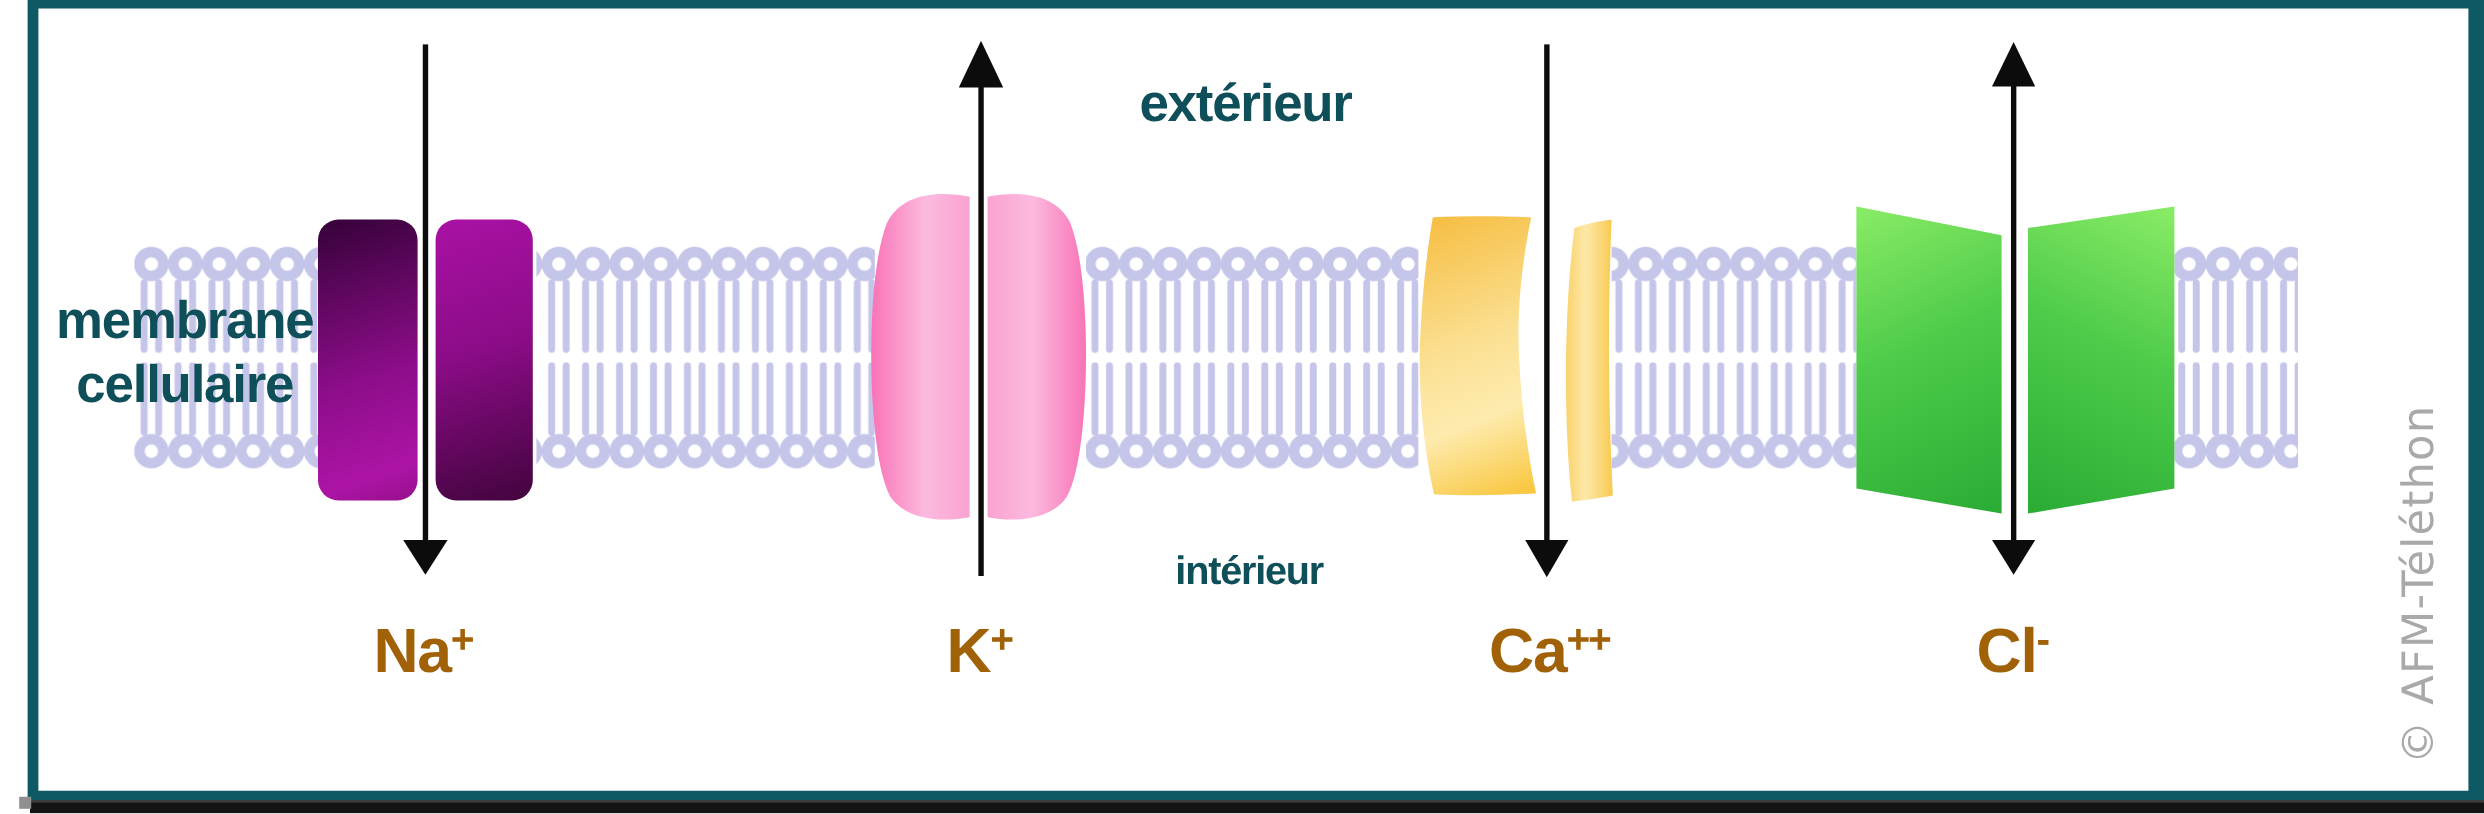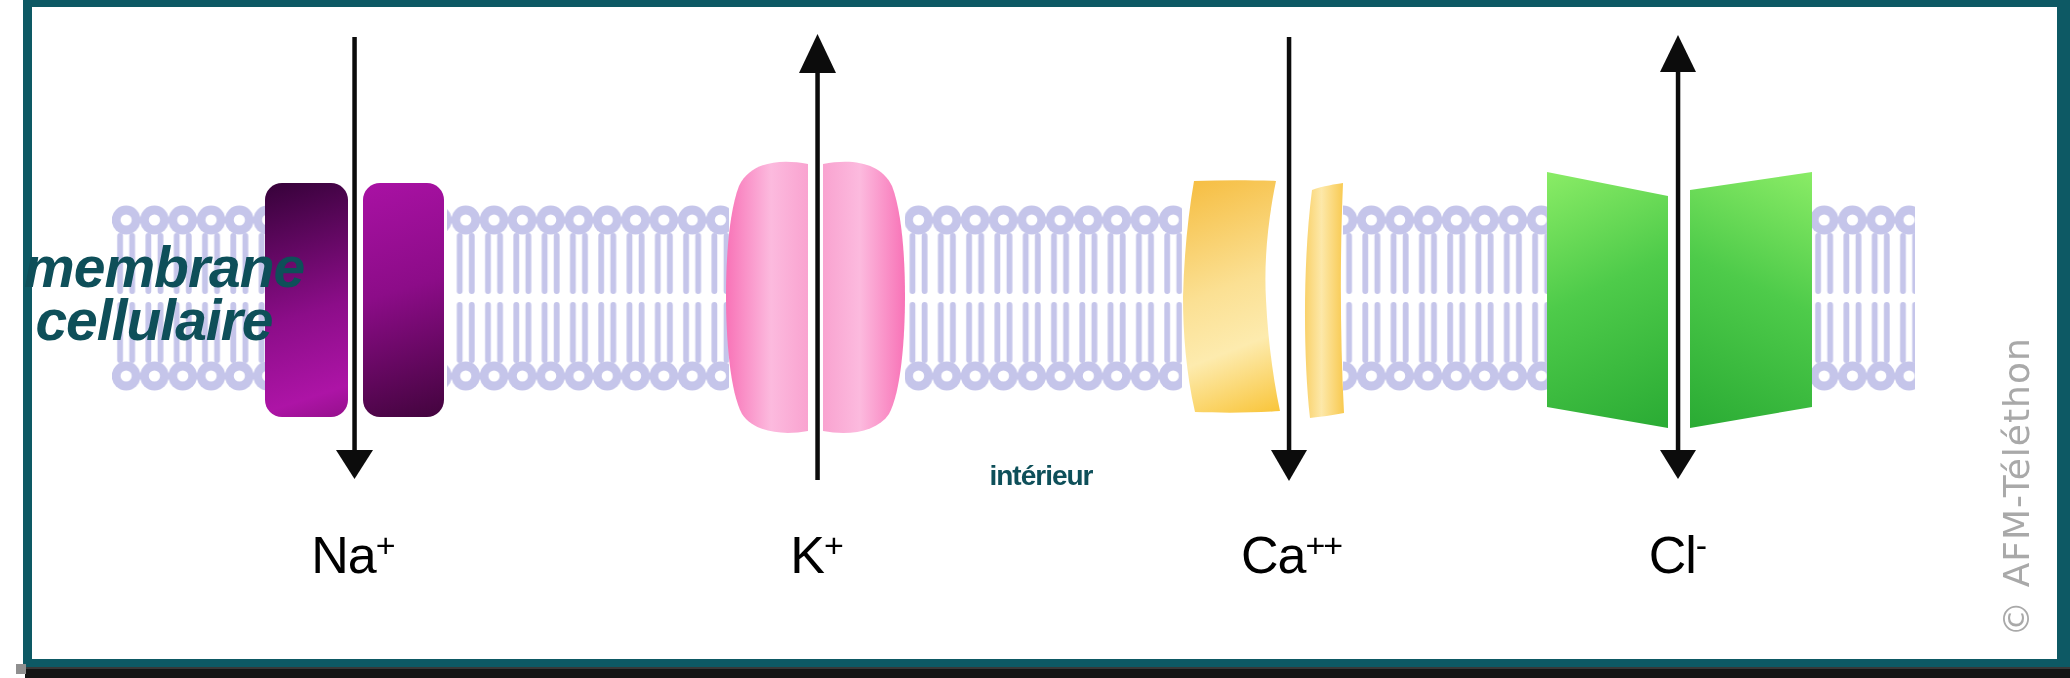--- a/index.html
+++ b/index.html
@@ -20,25 +20,25 @@
     background:#141414;border-top:2px solid #383838;box-sizing:border-box;
   }
   .graychip{
     position:absolute;left:16px;top:664px;width:10px;height:10px;background:#8f8f8f;
   }
   svg.diagram{position:absolute;left:0;top:0;}
   .lbl{
     position:absolute;font-weight:bold;color:#0e4f59;text-align:center;
     letter-spacing:-1px;white-space:nowrap;
   }
-  .lbl-membrane{left:24px;top:241px;width:260px;font-size:57px;line-height:53px;font-style:italic;}
+  .lbl-membrane{left:24px;top:241px;width:260px;font-size:44px;line-height:53px;}
   .lbl-exterieur{left:888px;top:62px;width:300px;font-size:44px;}
-  .lbl-interieur{left:891px;top:448px;width:300px;font-size:28px;line-height:55px;}
+  .lbl-interieur{left:891px;top:448px;width:300px;font-size:33px;line-height:55px;}
   .ion{
-    position:absolute;top:524px;font-weight:normal;font-size:52px;color:#000000;
+    position:absolute;top:512px;font-weight:bold;font-size:52px;color:#a16207;
     transform:translateX(-52%);white-space:nowrap;letter-spacing:-1px;
   }
   .ion sup{font-size:34px;position:relative;top:2px;letter-spacing:-2px;}
   .ion-na{left:354px;} .ion-k{left:817px;} .ion-ca{left:1293px;} .ion-cl{left:1678px;}
   .watermark{
     position:absolute;left:2016px;top:487px;
     transform:translate(-50%,-50%) rotate(-90deg);
     font-family:"DejaVu Sans",sans-serif;font-size:36px;color:#a9a9a9;
     letter-spacing:1px;white-space:nowrap;
   }
@@ -154,20 +154,21 @@
       <polygon points="1660,72 1696,72 1678,35"></polygon>
       <polygon points="1660,450 1696,450 1678,479"></polygon>
     </g>
   </svg>
 
   <div class="lbl lbl-membrane">
     <div>membrane</div>
     <div>cellulaire</div>
   </div>
 
+  <div class="lbl lbl-exterieur">extérieur</div>
 
   <div class="lbl lbl-interieur">
     <div>intérieur</div>
   </div>
 
   <div class="ion ion-na"><span>Na</span><sup>+</sup></div>
 
   <div class="ion ion-k"><span>K</span><sup>+</sup></div>
 
   <div class="ion ion-ca"><span>Ca</span><sup>++</sup></div>

